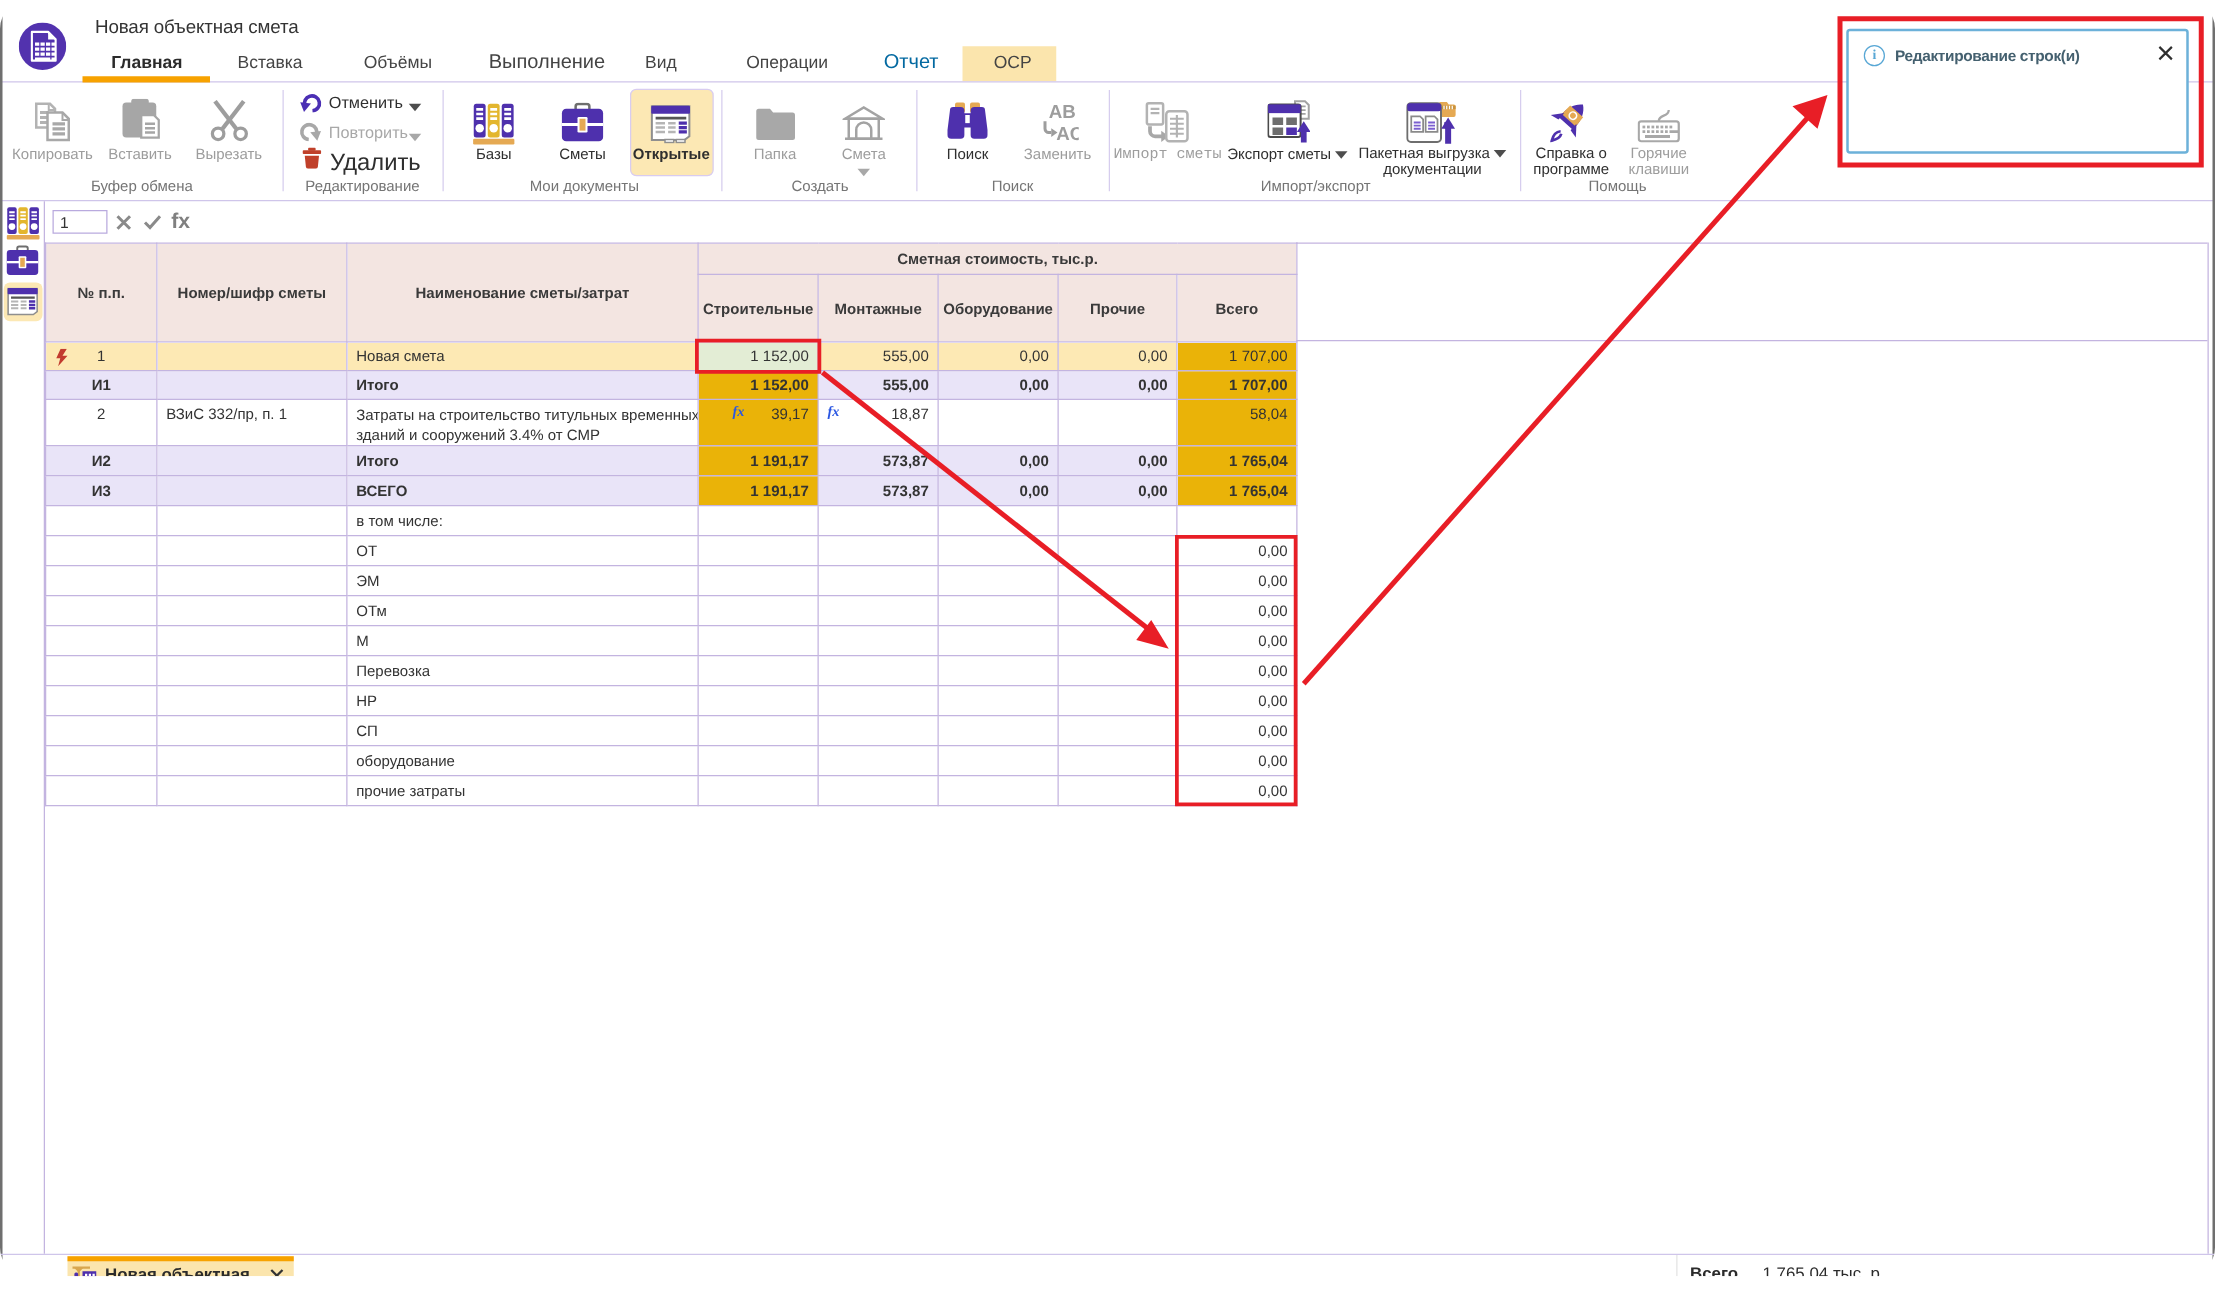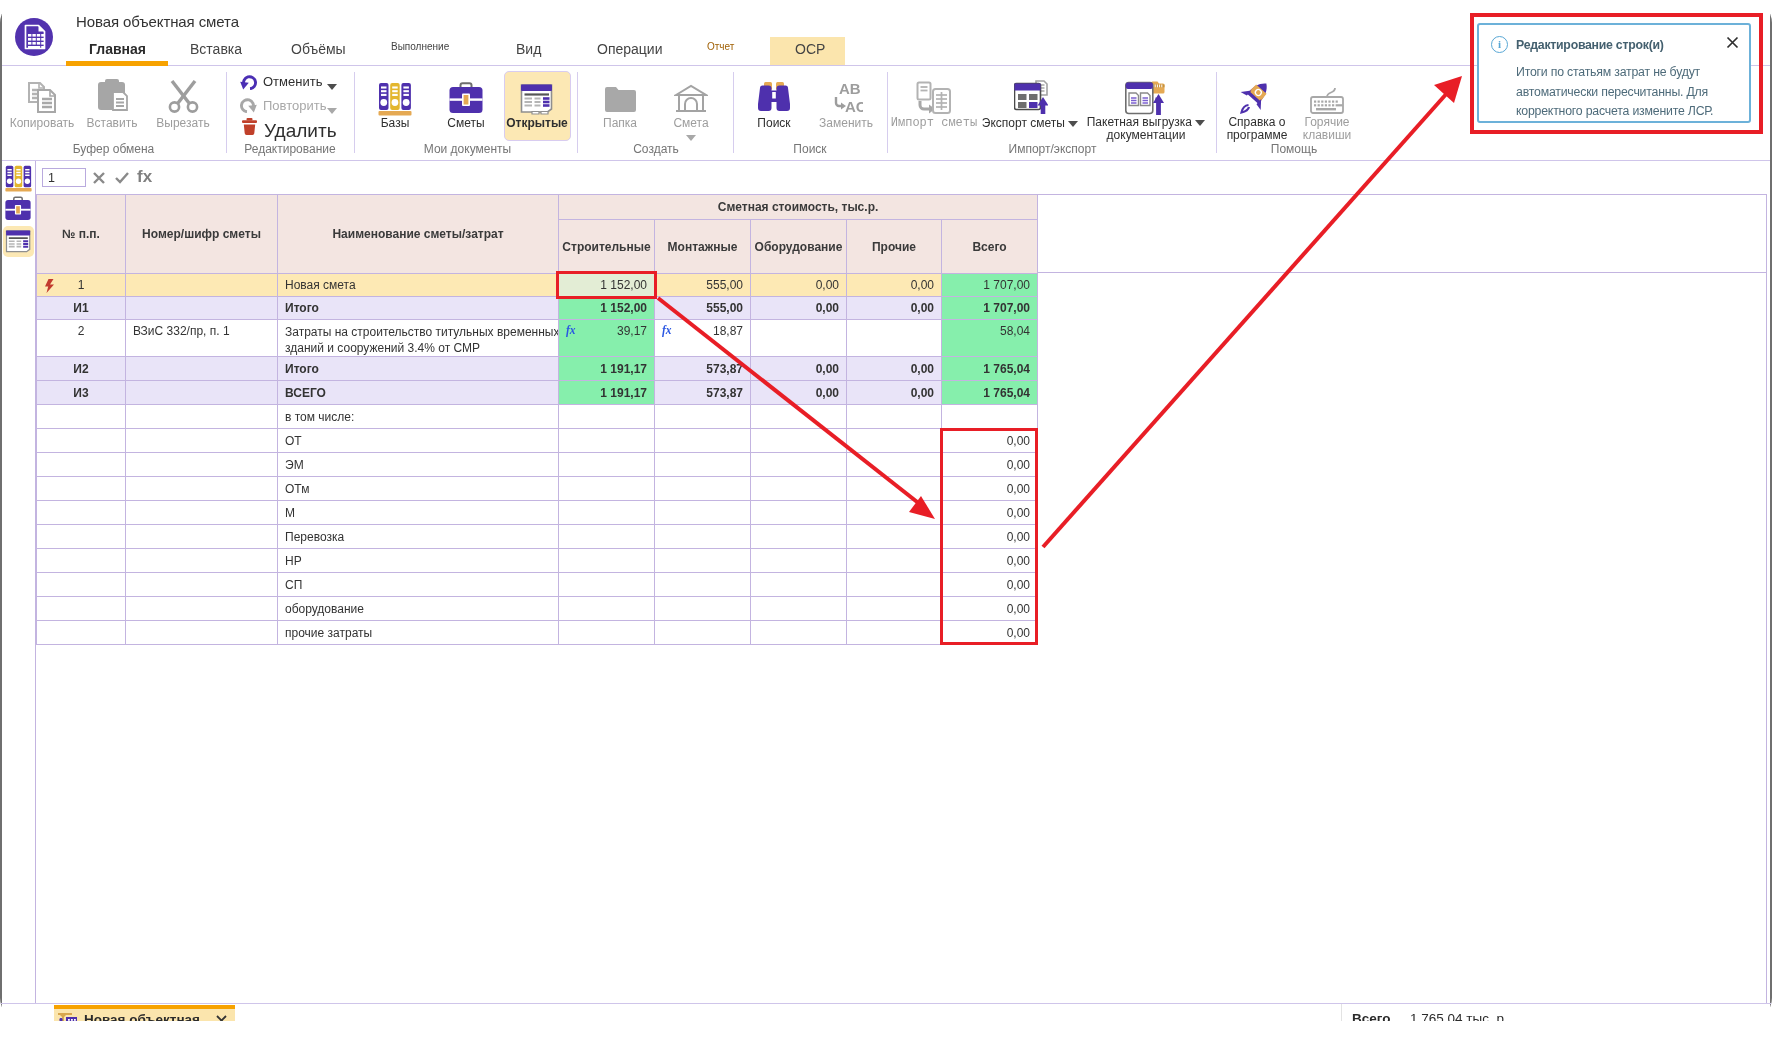--- a/index.html
+++ b/index.html
@@ -38,24 +38,24 @@
       <rect x="13" y="28" width="12.2" height="2.6"></rect>
         <rect x="26.2" y="28" width="3.4" height="2.6"></rect>
     </g>
   </svg>
   <div class="abs" style="left:76px;top:13px;font-size:15px;color:#333;letter-spacing:-0.1px;">Новая объектная смета</div>
 
   <div class="abs" style="left:770px;top:37px;width:75px;height:28px;background:#fbe5ad;"></div>
   <div class="abs" style="left:89px;top:41px;font-size:14px;font-weight:bold;color:#2b2b2b;">Главная</div>
   <div class="abs" style="left:190px;top:41px;font-size:14px;color:#444;">Вставка</div>
   <div class="abs" style="left:291px;top:41px;font-size:14px;color:#444;">Объёмы</div>
-  <div class="abs" style="left:391px;top:41px;font-size:10px;color:#444;">Выполнение</div>
+  <div class="abs" style="left:391px;top:41px;font-size:16px;color:#444;">Выполнение</div>
   <div class="abs" style="left:516px;top:41px;font-size:14px;color:#444;">Вид</div>
   <div class="abs" style="left:597px;top:41px;font-size:14px;color:#444;">Операции</div>
-  <div class="abs" style="left:707px;top:41px;font-size:10px;color:#a16207;">Отчет</div>
+  <div class="abs" style="left:707px;top:41px;font-size:16px;color:#0369a1;">Отчет</div>
   <div class="abs" style="left:795px;top:41px;font-size:14px;color:#444;">ОСР</div>
   <div class="hline" style="left:0;top:65px;width:1772px;"></div>
   <div class="abs" style="left:66px;top:61px;width:102px;height:5px;background:#f7a200;"></div>
 
   <div class="vline" style="left:226px;top:72px;height:81px;"></div>
   <div class="vline" style="left:354px;top:72px;height:81px;"></div>
   <div class="vline" style="left:577px;top:72px;height:81px;"></div>
   <div class="vline" style="left:733px;top:72px;height:81px;"></div>
   <div class="vline" style="left:887px;top:72px;height:81px;"></div>
   <div class="vline" style="left:1216px;top:72px;height:81px;"></div>
@@ -608,27 +608,26 @@
     <line x1="1043" y1="547" x2="1448" y2="92" stroke="#e81e26" stroke-width="4"></line>
     <polygon points="1462,76 1454,103 1434,85" fill="#e81e26"></polygon>
   </svg>
 
   <div class="abs" style="left:1477px;top:23px;width:274px;height:100px;background:#fff;border:2px solid #6cb1d9;border-radius:3px;box-sizing:border-box;"></div>
   <div class="abs" style="left:1491px;top:36px;width:15px;height:15px;border:1.5px solid #58a7d5;border-radius:50%;color:#58a7d5;font-size:11px;font-weight:bold;text-align:center;line-height:15px;font-family:'Liberation Serif',serif;">i</div>
   <div class="abs" style="left:1516px;top:38px;font-size:12.3px;font-weight:bold;color:#44606f;letter-spacing:-0.25px;">Редактирование строк(и)</div>
   <svg class="abs" style="left:1726px;top:36px;" width="13" height="13" viewBox="0 0 13 13">
       <path d="M1.5 1.5 L11.5 11.5 M11.5 1.5 L1.5 11.5" stroke="#2f2f2f" stroke-width="1.7"></path>
     </svg>
-  <div class="abs" style="left:1516px;top:63px;font-size:12.3px;color:#4e6b7a;line-height:19.6px;letter-spacing:-0.2px;">Итоги по статьям затрат не будут<br>автоматически пересчитанны. Для<br>корректного расчета измените ЛСР.</div>
 
 </div>
 <style>
   #grid td{border:1px solid #c3b4e0;font-size:12px;color:#333;padding:0;overflow:hidden;white-space:nowrap;}
   #grid .hd{background:#f3e5e1;font-weight:bold;text-align:center;color:#3a3a3a;}
   #grid .l{text-align:left;padding-left:7px;}
   #grid .c{text-align:center;}
   #grid .n{text-align:right;padding-right:7px;}
   #grid .ry td{background:#fde9b4;}
   #grid .rl td{background:#e9e4f8;}
   #grid .b td{font-weight:bold;}
-  #grid td.grn{background:#86efac;}
+  #grid td.grn{background:#eab308;padding-left:20px;}
   #grid .fx{float:left;margin-left:7px;color:#2b57e2;font-size:11.5px;font-weight:bold;font-style:italic;font-family:'Liberation Serif',serif;}
 </style>
 
 </body></html>

